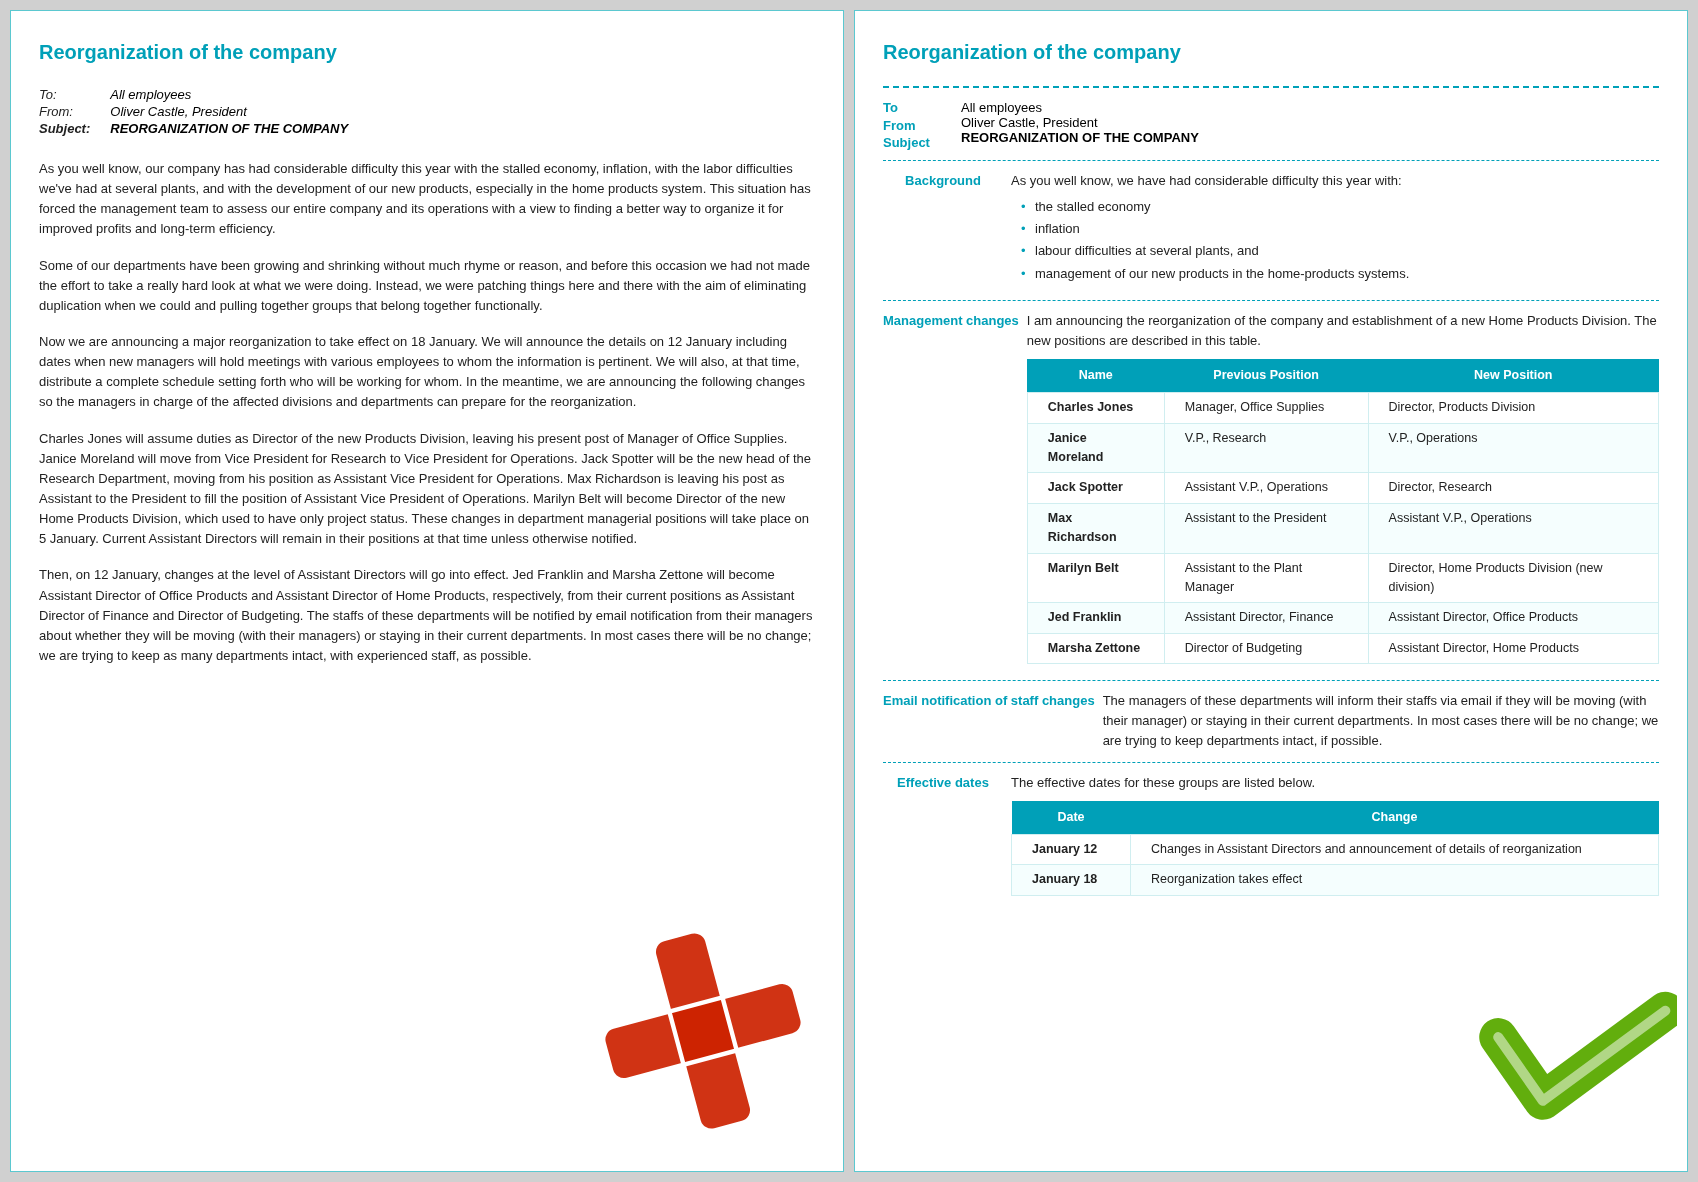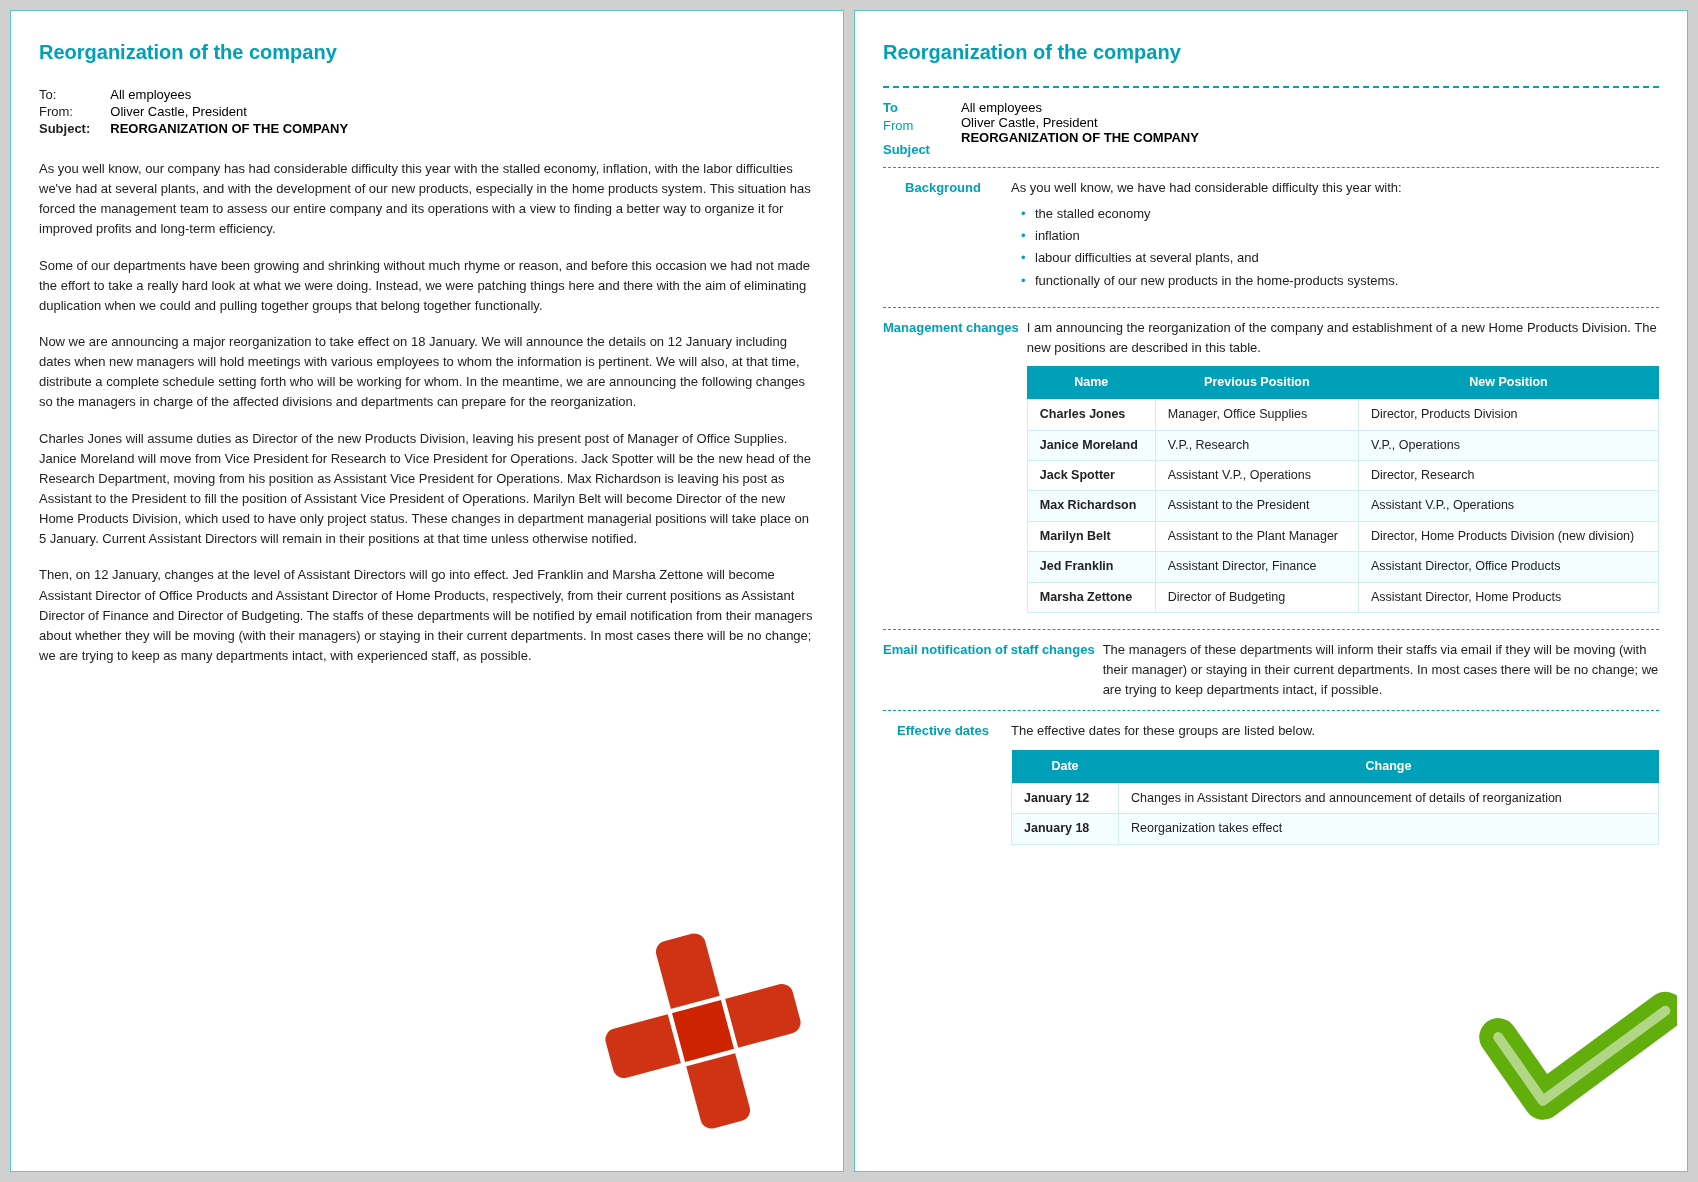--- a/index.html
+++ b/index.html
@@ -23,20 +23,21 @@
     }
     .panel-title {
       color: #00a0b8;
       font-size: 20px;
       font-weight: bold;
       margin-bottom: 22px;
     }
     
     .left-header {
       margin-bottom: 22px;
+      font-style: italic;
     }
     .left-header table { border-collapse: collapse; }
     .left-header td { padding: 1px 0; vertical-align: top; }
     .left-header td:first-child { color: #222; padding-right: 20px; min-width: 70px; }
     .left-header .bold { font-weight: bold; }
     .left-body p {
       margin-bottom: 16px;
       line-height: 1.55;
       color: #222;
     }
@@ -54,21 +55,21 @@
     .data-table { width: 100%; border-collapse: collapse; margin-top: 6px; margin-bottom: 6px; font-size: 12.5px; }
     .data-table thead tr { background: #00a0b8; color: #fff; }
     .data-table thead td, .data-table thead th {
       padding: 7px 16px;
       font-weight: bold;
       text-align: center;
     }
     .data-table tbody tr { background: #fff; }
     .data-table tbody tr:nth-child(even) { background: #f5fefe; }
     .data-table tbody td {
-      padding: 5px 12px;
+      padding: 5px 20px;
       border: 1px solid #d0eef0;
       vertical-align: top;
     }
     .data-table tbody td:first-child { font-weight: bold; }
 
     
     .x-mark {
       position: absolute;
       bottom: 30px;
       right: 30px;
@@ -130,41 +131,41 @@
   </svg>
 </div>
 
 <div class="panel">
   <div class="panel-title">Reorganization of the company</div>
   <hr class="right-divider">
 
   <div class="section-row">
     <div style="min-width:70px;">
       <div style="color:#00a0b8;font-weight:bold;margin-bottom:3px;">To</div>
-      <div style="color:#00a0b8;font-weight:normal;margin-bottom:9px;">From</div>
+      <div style="color:#00a0b8;font-weight:bold;margin-bottom:2px;">From</div>
       <div style="color:#00a0b8;font-weight:bold;">Subject</div>
     </div>
     <div>
       <div>All employees</div>
       <div>Oliver Castle, President</div>
       <div style="font-weight:bold;">REORGANIZATION OF THE COMPANY</div>
     </div>
   </div>
   <hr class="section-divider">
 
   <div class="section-row">
     <div class="section-label">Background</div>
     <div class="section-content">
       <span>As you well know, we have had considerable difficulty this year with:</span>
       <ul class="bullet-list">
 
       <li>the stalled economy</li>
           <li>inflation</li>
           <li>labour difficulties at several plants, and</li>
-          <li>functionally of our new products in the home-products systems.</li>
+          <li>management of our new products in the home-products systems.</li>
         </ul>
     </div>
   </div>
   <hr class="section-divider">
 
   <div class="section-row">
     <div class="section-label">Management changes</div>
     <div class="section-content">
       <p style="margin-bottom:8px;">I am announcing the reorganization of the company and establishment of a new Home Products Division. The new positions are described in this table.</p>
       <table class="data-table">

